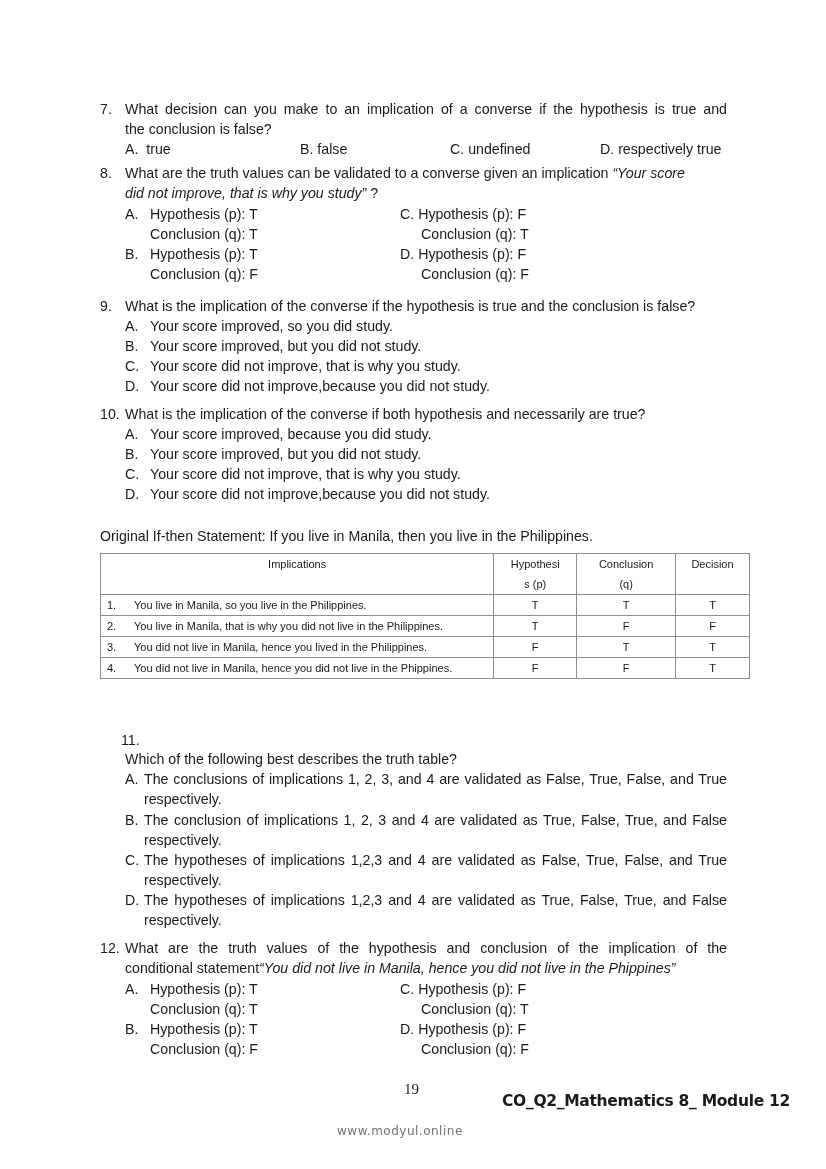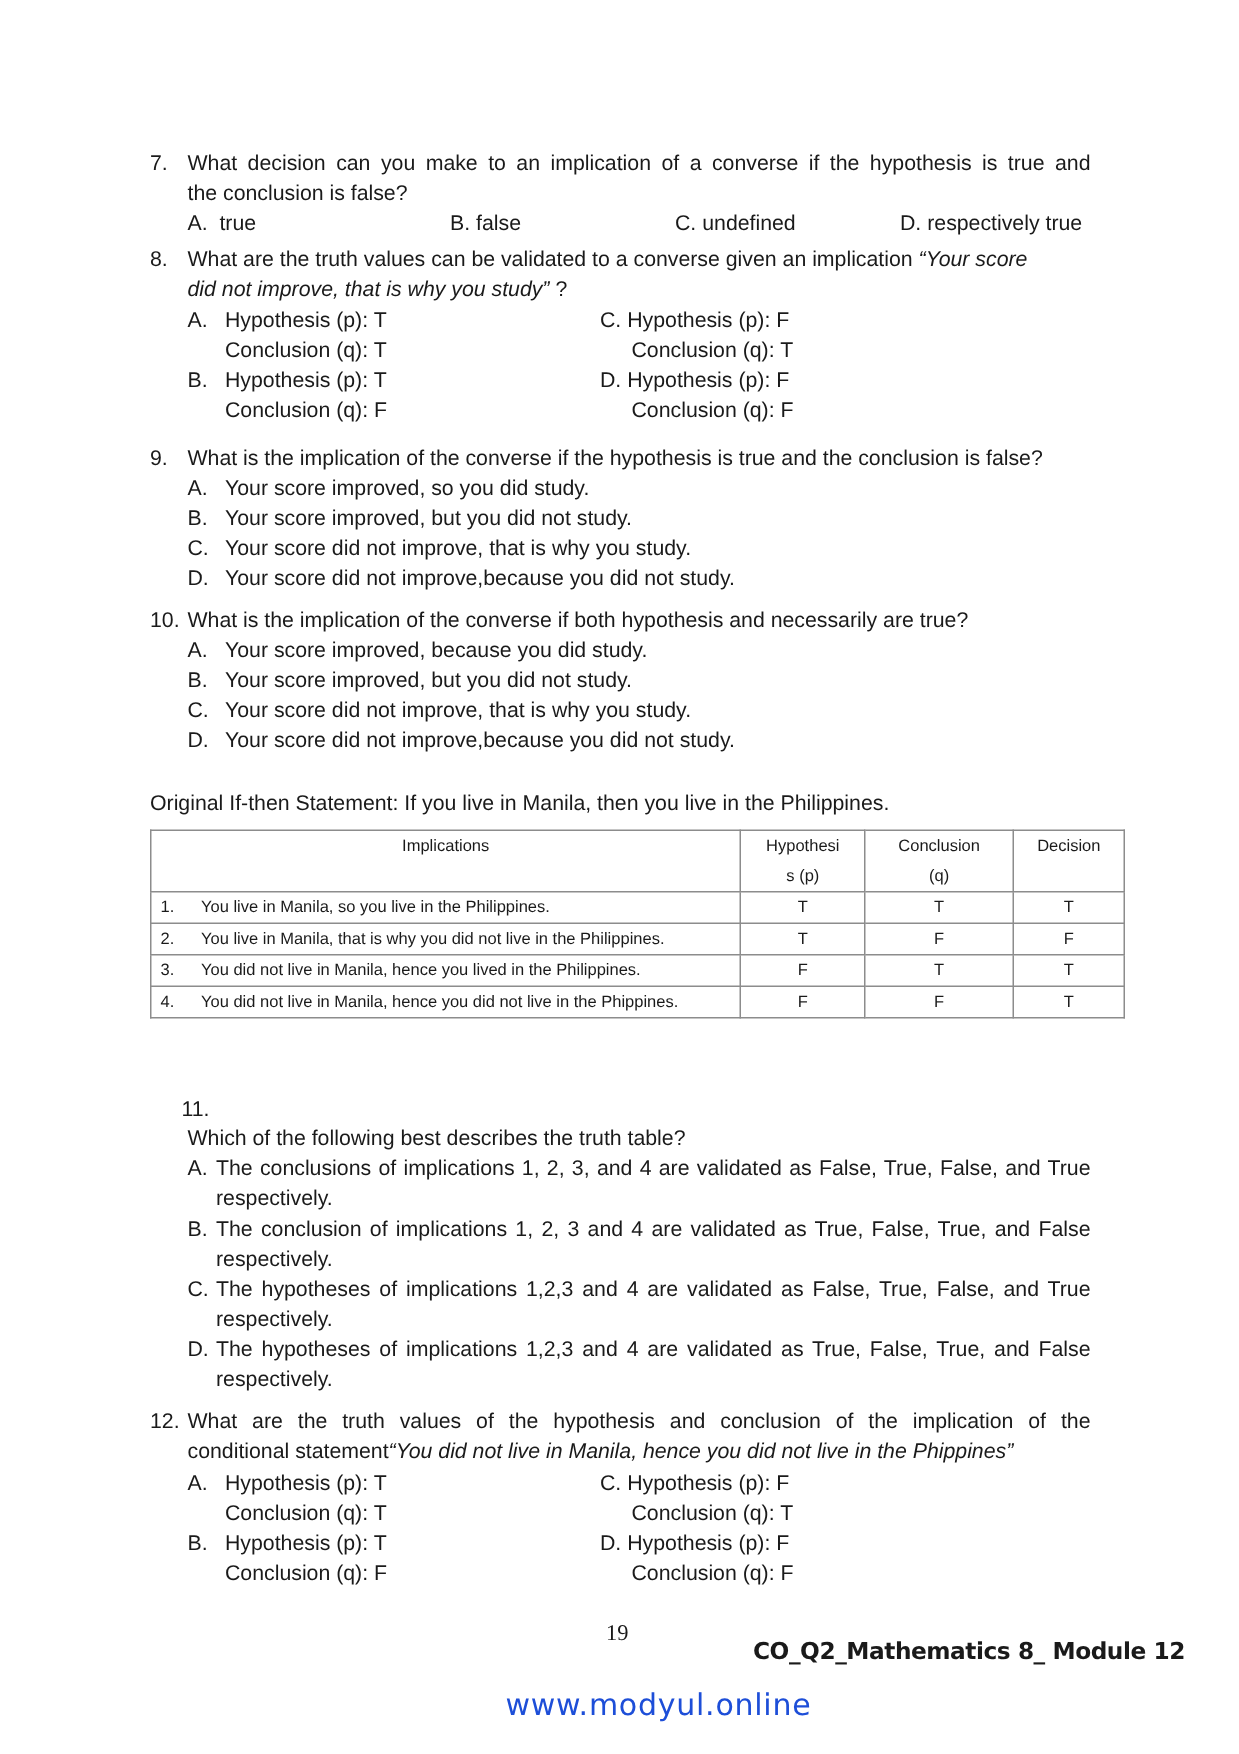--- a/index.html
+++ b/index.html
@@ -21,21 +21,21 @@
       border: 1px solid #8c8c8c; padding: 0; vertical-align: top; font-weight: normal;
     }
     table.truth th { text-align: center; }
     table.truth td.val { text-align: center; }
     .impl-cell { display: flex; padding-left: 6px; padding-right: 6px; }
     .impl-num { width: 27px; flex: none; }
     .impl-text { flex: 1; text-align: justify; text-align-last: left; }
 
     .page-number { position: absolute; left: 404px; top: 1081px; font-family: "Liberation Serif", serif; font-size: 15px; }
     .module-label { position: absolute; left: 502px; top: 1092px; font-family: "DejaVu Sans", sans-serif; font-weight: bold; font-size: 15.5px; letter-spacing: -0.3px; }
-    .watermark { position: absolute; left: 337px; top: 1124px; font-family: "DejaVu Sans", sans-serif; font-size: 20px; color: #1d4ed8; letter-spacing: 0.5px; }
+    .watermark { position: absolute; left: 337px; top: 1124px; font-family: "DejaVu Sans", sans-serif; font-size: 12px; color: #737373; letter-spacing: 0.5px; }
   </style>
 </head>
 <body>
 
 <div class="page">
 
   <div>
     <span class="abs" style="left:100px;top:99px;">7.</span>
     <span class="abs" style="left:125px;top:99px;width:602px;text-align:justify;text-align-last:justify;white-space:normal;display:block;">What decision can you make to an implication of a converse if the hypothesis is true and</span>
     <span class="abs" style="left:125px;top:119px;">the conclusion is false?</span>

